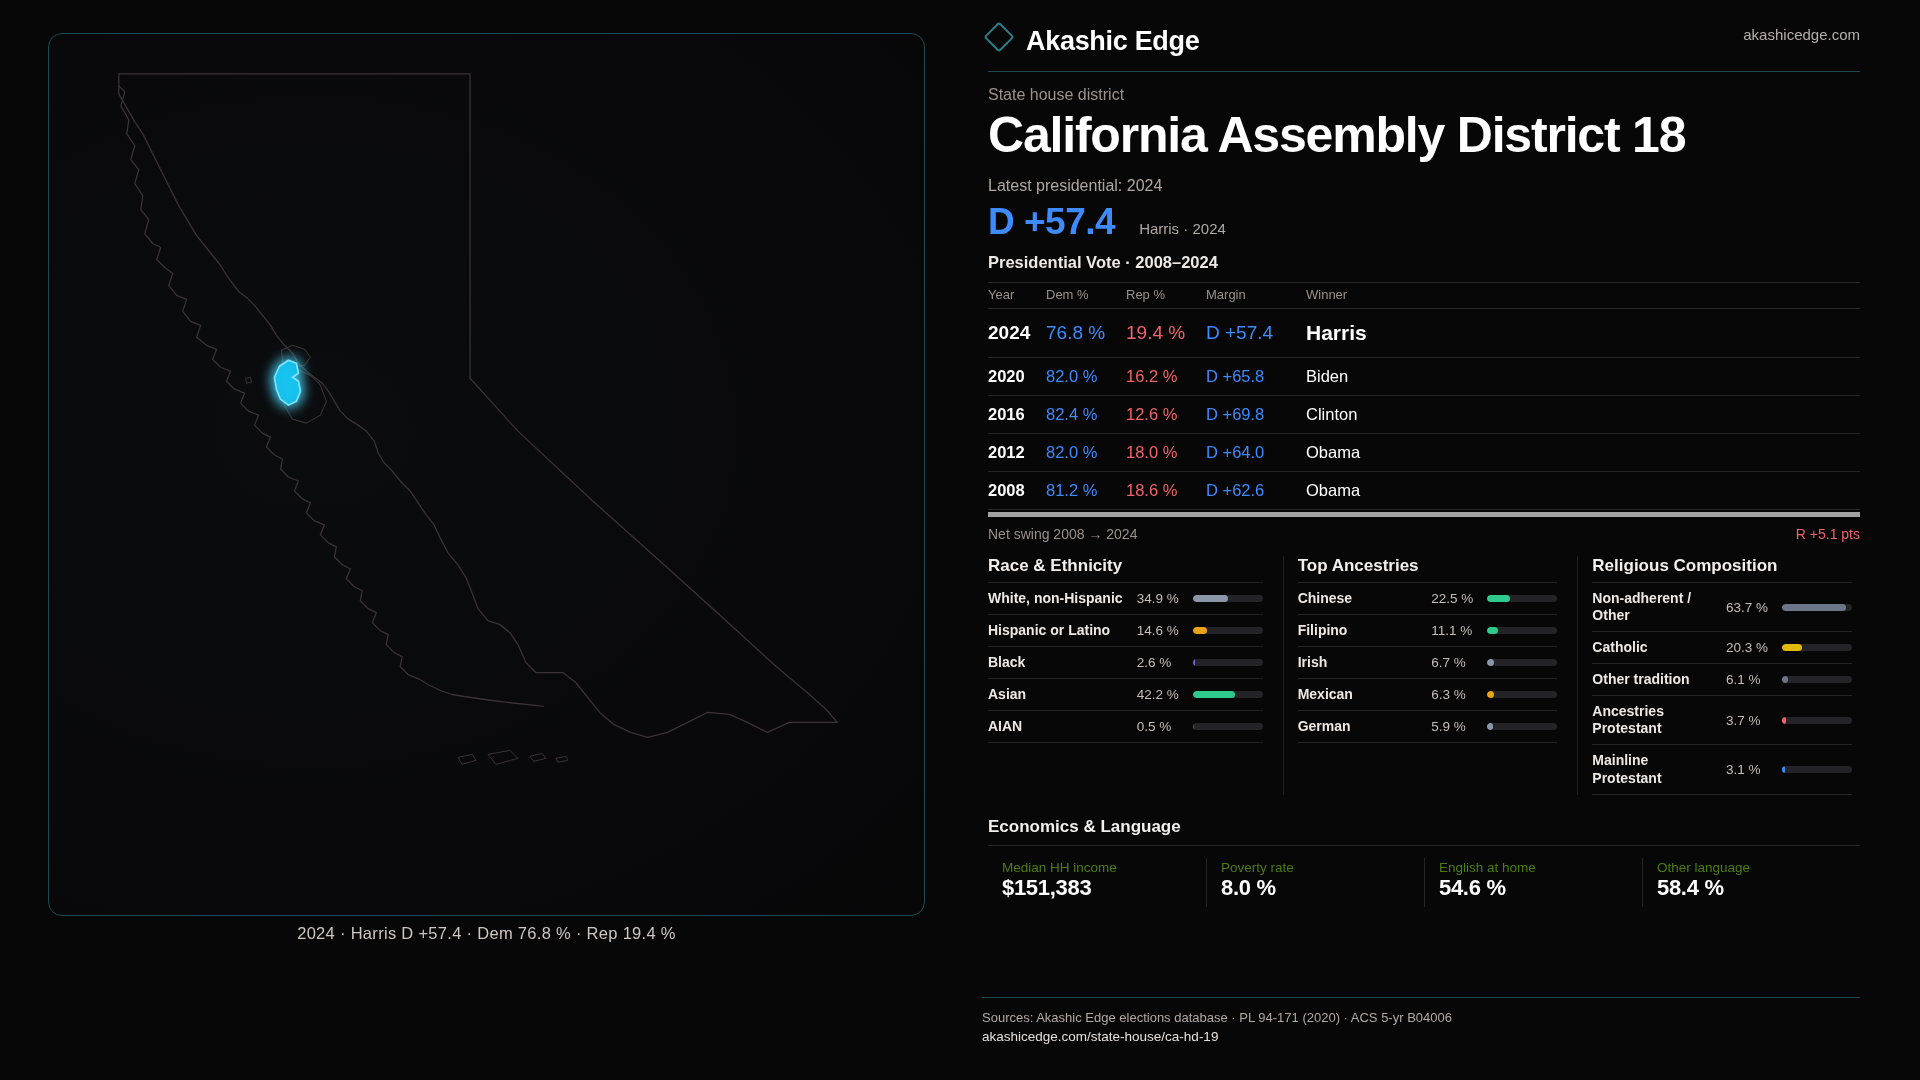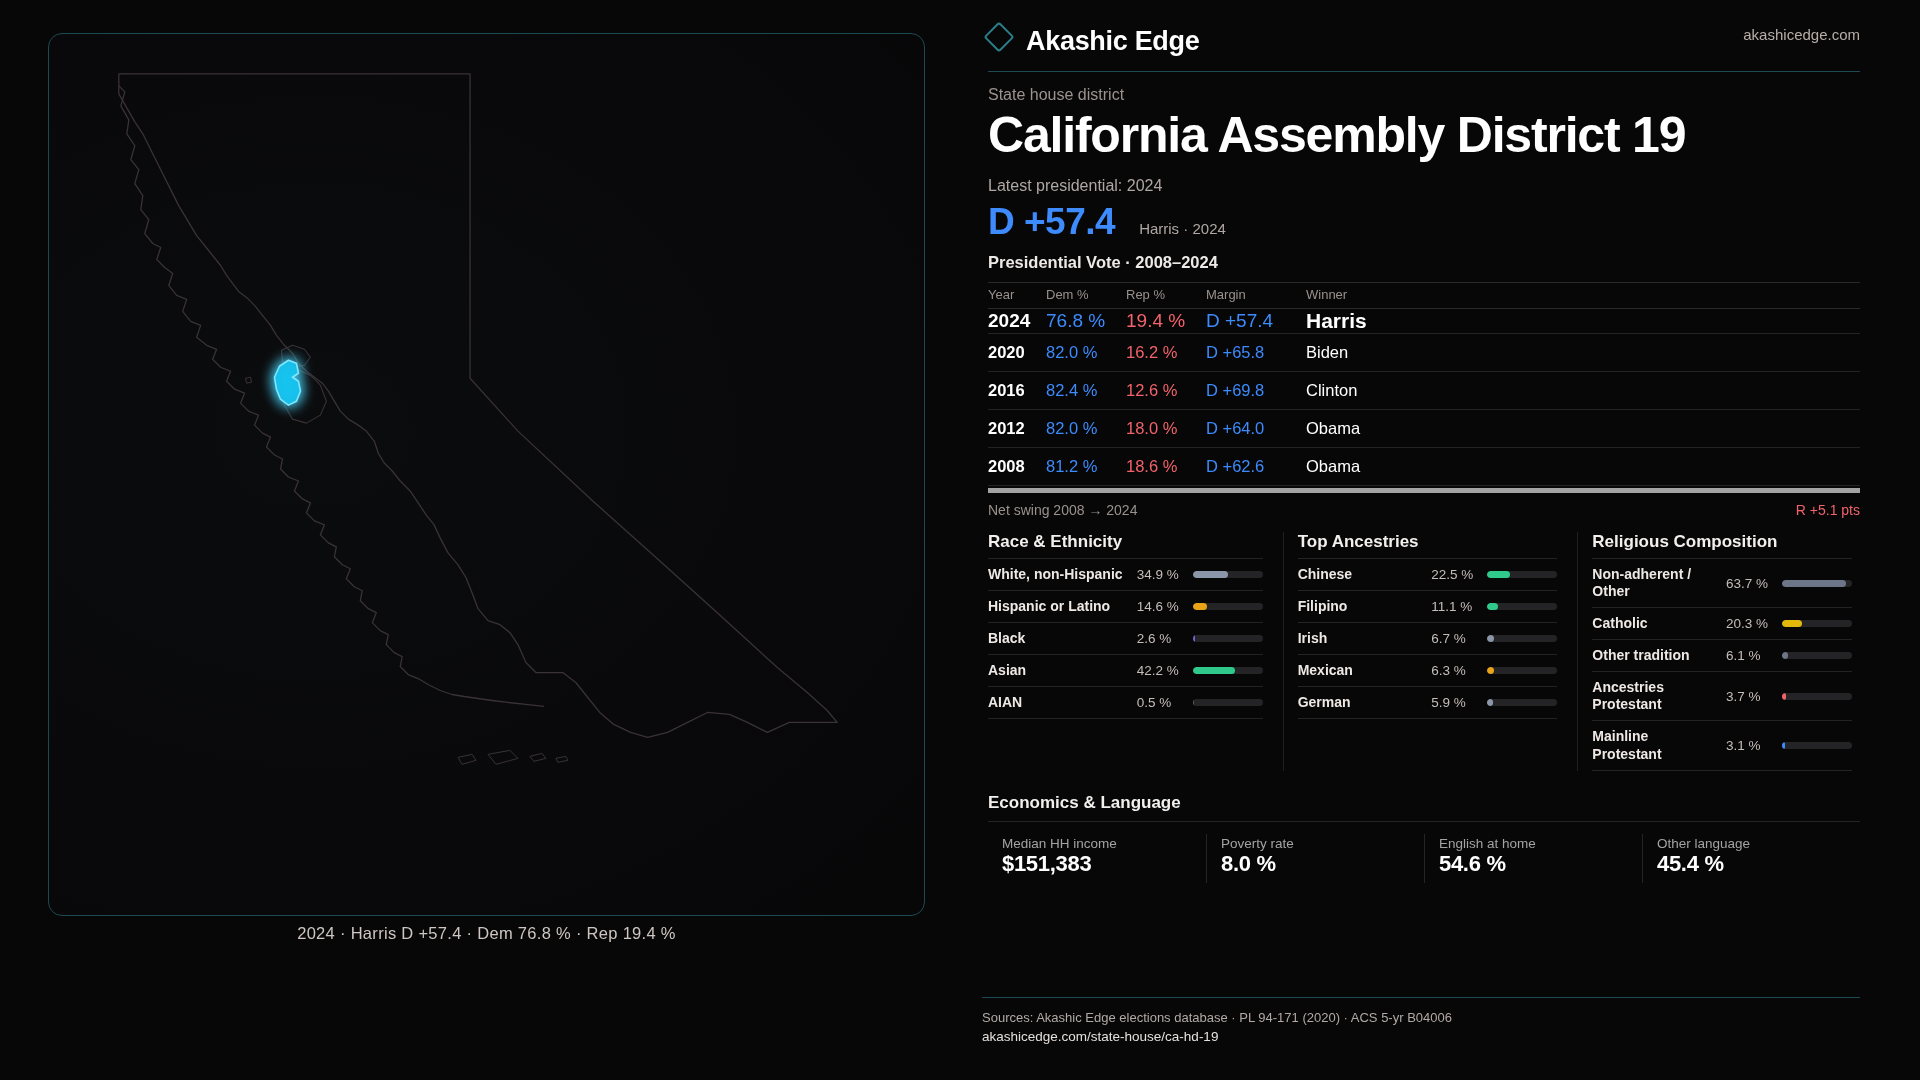--- a/index.html
+++ b/index.html
@@ -88,21 +88,21 @@
   table.votes th {
     text-align: left; font-size: 13px; font-weight: 400; color: #9a918c;
     padding: 4px 0 6px 0;
     border-top: 1px solid #2a2a2c;
     border-bottom: 1px solid #2a2a2c;
   }
   table.votes td {
     padding: 9px 0; font-size: 16.5px;
     border-bottom: 1px solid #232325;
   }
-  table.votes tr.first td { padding: 0 0; }
+  table.votes tr.first td { padding: 12px 0; }
   .c-year  { width: 58px; color:#ffffff; font-weight:700; }
   .c-dem   { width: 80px; color:#3d8bfd; }
   .c-rep   { width: 80px; color:#f2636b; }
   .c-mar   { width: 100px; color:#3d8bfd; }
   .c-win   { color:#ffffff; }
   tr.first .c-year { font-size: 19px; }
   tr.first .c-dem, tr.first .c-rep, tr.first .c-mar { font-size: 19px; }
   tr.first .c-win { font-size: 21px; font-weight: 600; }
 
   .swing-row {
@@ -139,21 +139,21 @@
 
   
   .econ-title { margin-top: 22px; font-size: 17px; color: #f2efec; font-weight: 600; }
   .econ-grid {
     display: grid; grid-template-columns: repeat(4, 1fr);
     border-top: 1px solid #232325;
     margin-top: 8px; padding-top: 12px;
   }
   .econ-cell { padding: 2px 14px 6px 14px; }
   .econ-cell + .econ-cell { border-left: 1px solid #242426; }
-  .econ-k { font-size: 13.5px; color: #a3a3a3; }
+  .econ-k { font-size: 13.5px; color: #4d7c0f; }
   .econ-v { font-size: 22px; color: #ffffff; font-weight: 700; letter-spacing: -.3px; }
 
   .sources {
     position: absolute; left: 22px; bottom: 36px; right: 60px;
     border-top: 1px solid #1d4a52; padding-top: 12px;
   }
   .src-line { font-size: 13px; color: #b2a9a4; }
   .src-url  { font-size: 13.5px; color: #e6e0dc; margin-top: 4px; }
 </style>
 </head>
@@ -217,21 +217,21 @@
 
   <div class="panel">
 
     <div class="brand-row">
       <span class="diamond"></span>
       <span class="brand-name">Akashic Edge</span>
       <span class="brand-url">akashicedge.com</span>
     </div>
 
     <div class="eyebrow">State house district</div>
-    <h1 class="district-title">California Assembly District 19</h1>
+    <h1 class="district-title">California Assembly District 18</h1>
     <div class="latest-pres">Latest presidential: 2024</div>
 
     <div class="margin-row">
       <span class="margin-big">D +57.4</span>
       <span class="margin-sub">Harris · 2024</span>
     </div>
 
     <div class="section-label">Presidential Vote · 2008–2024</div>
 
     <table class="votes">
@@ -414,21 +414,21 @@
         <div class="econ-cell">
           <div class="econ-k">Poverty rate</div>
           <div class="econ-v">8.0 %</div>
         </div>
         <div class="econ-cell">
           <div class="econ-k">English at home</div>
           <div class="econ-v">54.6 %</div>
         </div>
         <div class="econ-cell">
           <div class="econ-k">Other language</div>
-          <div class="econ-v">45.4 %</div>
+          <div class="econ-v">58.4 %</div>
         </div>
       </div>
 
     <div class="sources">
       <div class="src-line">Sources: Akashic Edge elections database · PL 94-171 (2020) · ACS 5-yr B04006</div>
       <div class="src-url">akashicedge.com/state-house/ca-hd-19</div>
     </div>
   </div>
 </div>
 

